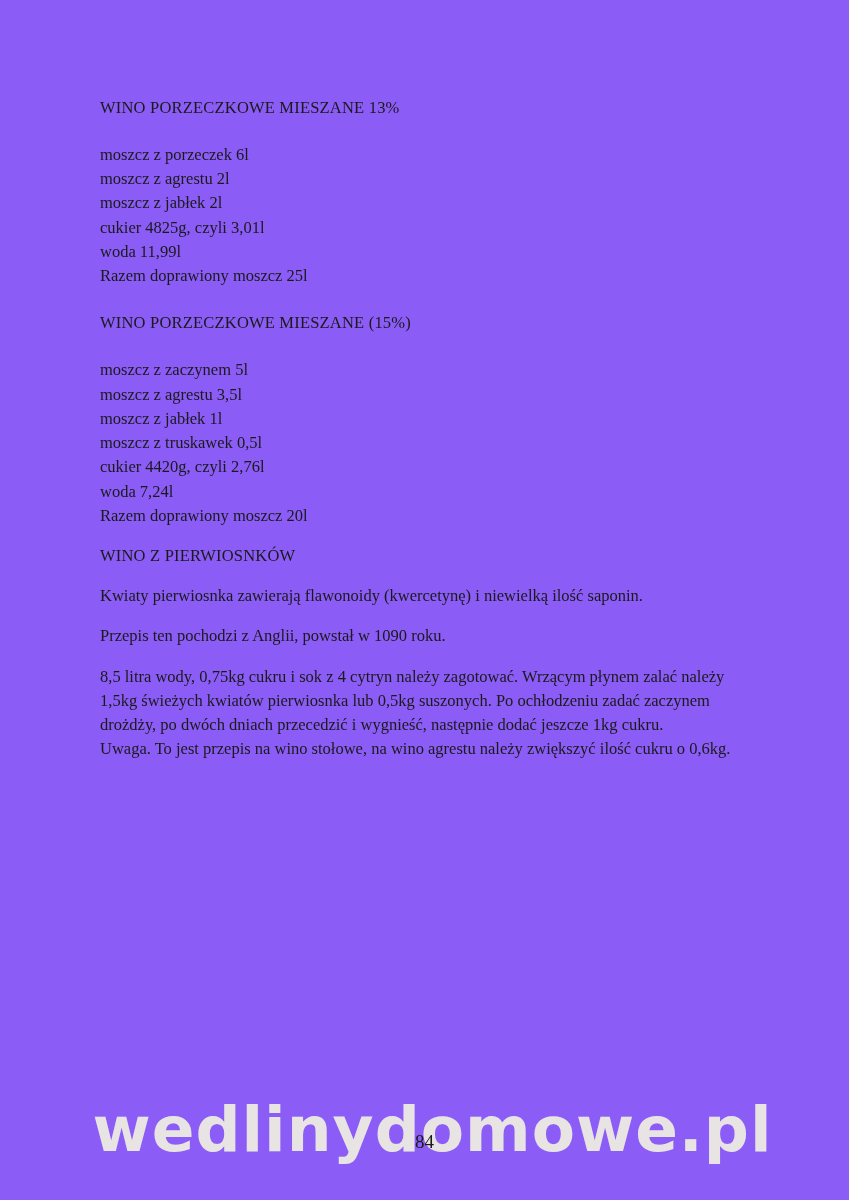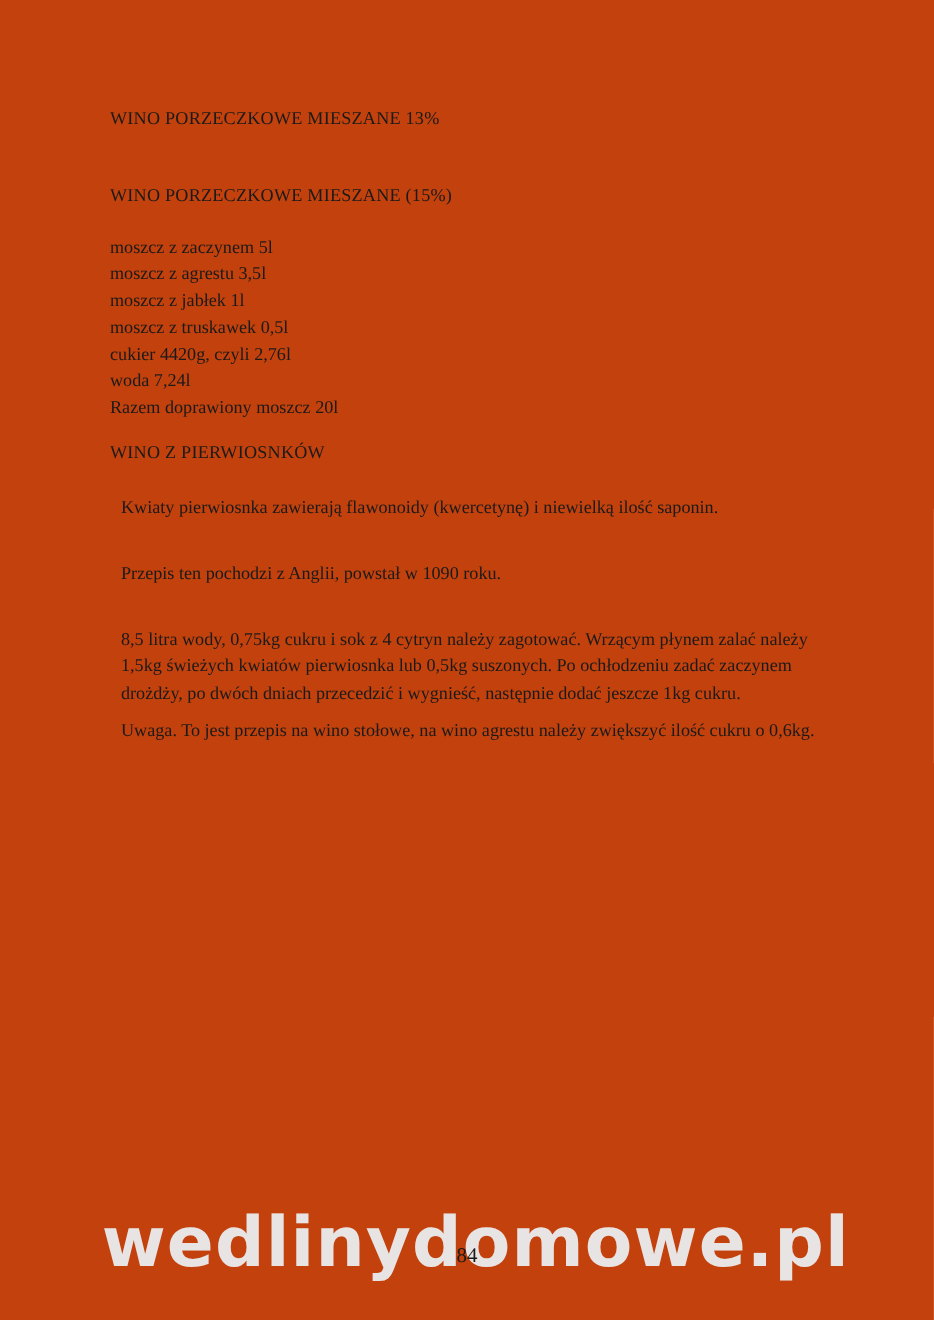--- a/index.html
+++ b/index.html
@@ -11,21 +11,21 @@
     width: 849px;
     height: 1200px;
     position: relative;
     font-family: "Liberation Serif", "DejaVu Serif", serif;
     color: #1a1a1a;
     overflow: hidden;
   }
   .page {
     position: absolute;
     inset: 0;
-    background: #c2410c;
+    background: #8b5cf6;
   }
   .content {
     position: absolute;
     left: 100px;
     top: 96px;
     width: 660px;
   }
   .heading {
     font-size: 16.5px;
     letter-spacing: 0.2px;
@@ -37,21 +37,21 @@
     font-size: 16.5px;
     line-height: 1.47;
     margin: 0;
   }
   .block .line {
     white-space: pre-wrap;
   }
   .para {
     font-size: 16.5px;
     line-height: 1.47;
-    margin: 10px;
+    margin: 0;
   }
   .gap-sm { height: 16px; }
   .gap-md { height: 23px; }
 
   .page-number {
     position: absolute;
     left: 0;
     right: 0;
     top: 1131px;
     text-align: center;
@@ -78,20 +78,28 @@
 <body>
 
 <div class="page">
 
   <div class="content">
 
     <h1 class="heading">WINO PORZECZKOWE MIESZANE 13%</h1>
 
     <div class="gap-md"></div>
 
+    <div class="block">
+      <div class="line">moszcz z porzeczek 6l</div>
+      <div class="line">moszcz z agrestu 2l</div>
+      <div class="line">moszcz z jabłek 2l</div>
+      <div class="line">cukier 4825g, czyli 3,01l</div>
+      <div class="line">woda 11,99l</div>
+      <div class="line">Razem doprawiony moszcz 25l</div>
+    </div>
 
     <div class="gap-md"></div>
 
     <h1 class="heading">WINO PORZECZKOWE MIESZANE  (15%)</h1>
 
     <div class="gap-md"></div>
 
     <div class="block">
       <div class="line">moszcz z zaczynem 5l</div>
       <div class="line">moszcz z agrestu 3,5l</div>

